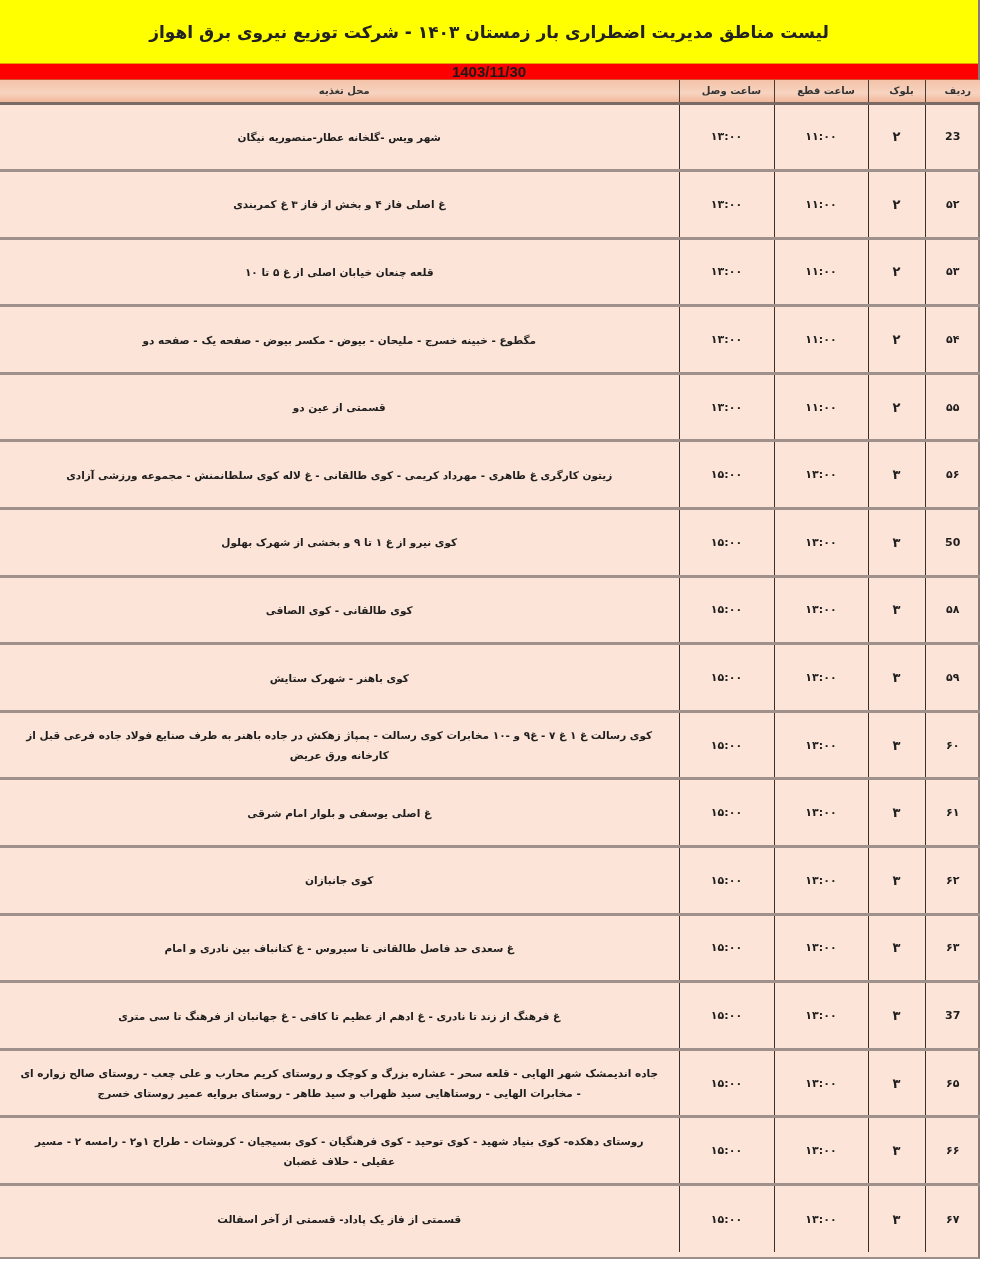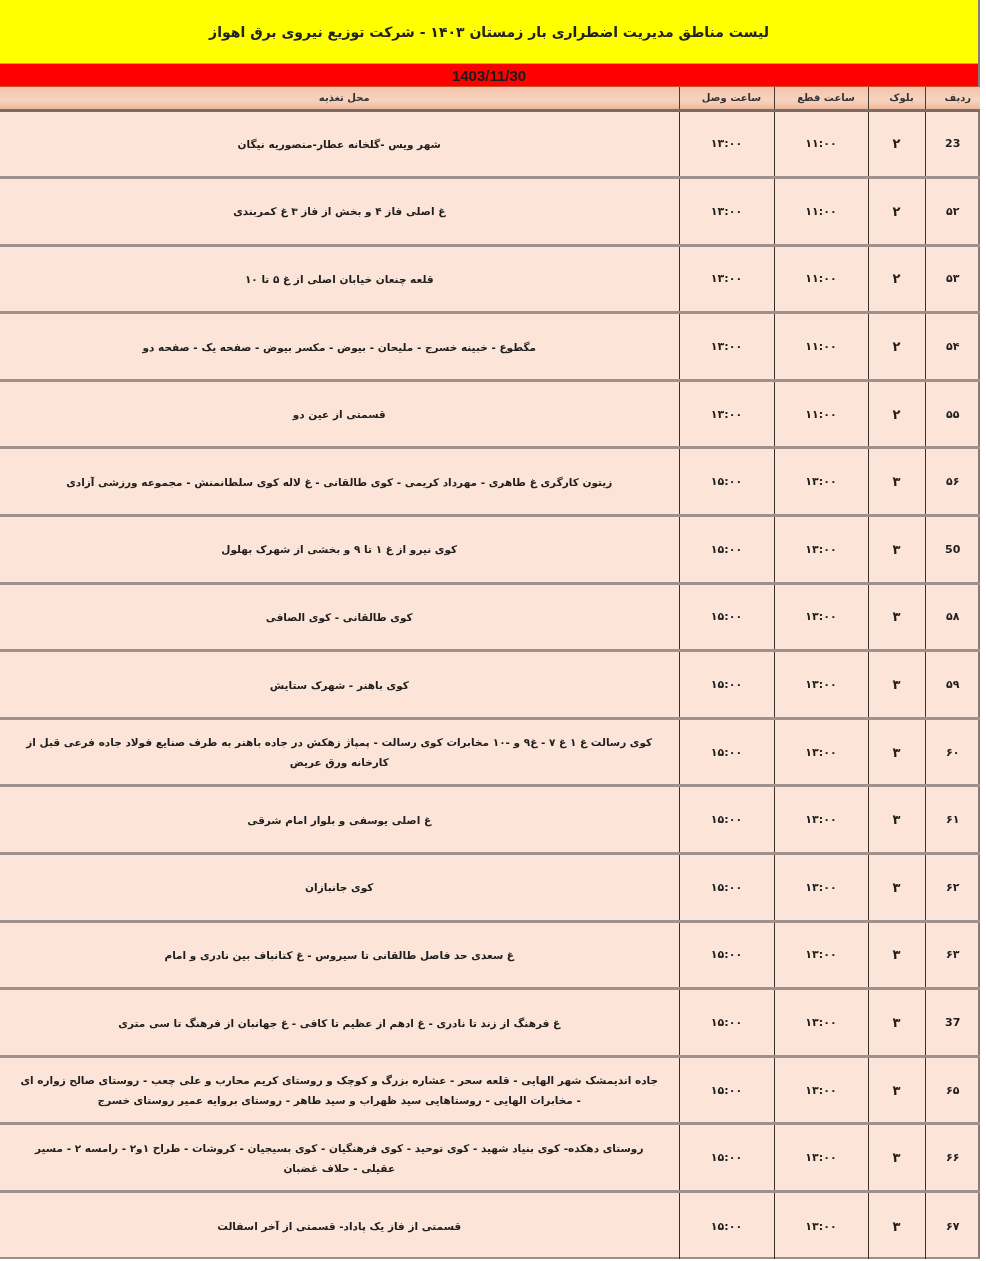--- a/index.html
+++ b/index.html
@@ -16,24 +16,24 @@
     background: #fde4d8;
   }
   .title-bar {
     height: 64px;
     background: #ffff00;
     border-bottom: 1px solid #e0a000;
     display: flex; align-items: center; justify-content: center;
     direction: rtl;
   }
   .title-bar span {
-    font-size: 14px; font-weight: bold; color: #222;
+    font-size: 17px; font-weight: bold; color: #222;
   }
   .date-bar {
-    height: 23px;
+    height: 16px;
     background: #ff0000;
     display: flex; align-items: center; justify-content: center;
     border-bottom: 1px solid #cc5030;
   }
   .date-bar span {
     font-family: "Liberation Sans", sans-serif;
     font-size: 15px; font-weight: bold; color: #1a1a1a;
   }
   table {
     width: 980px;

